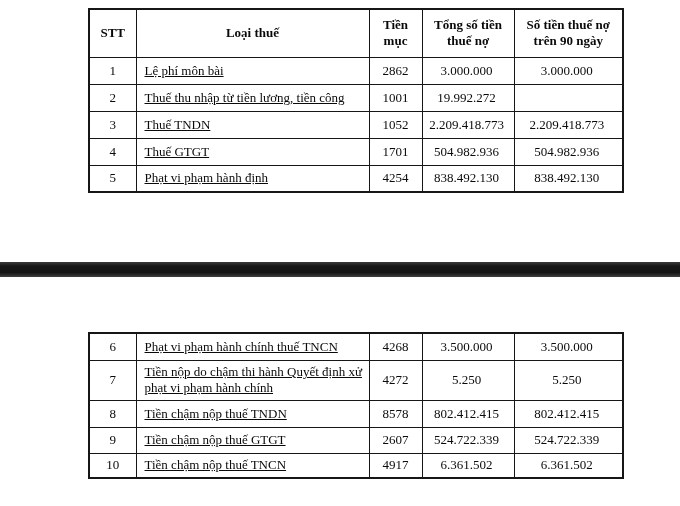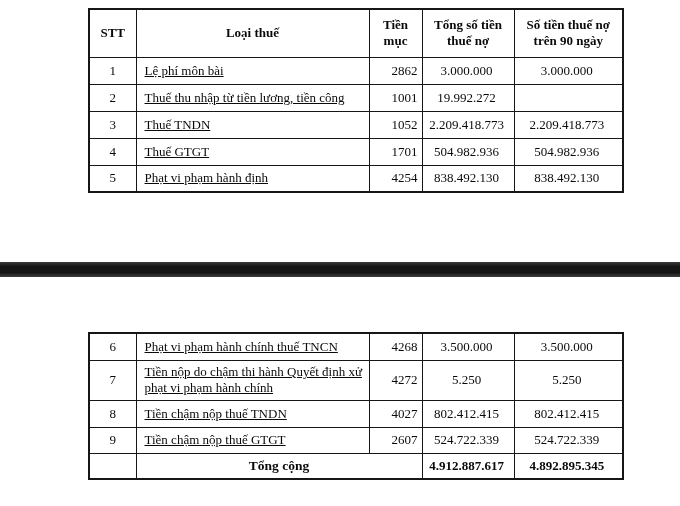--- a/index.html
+++ b/index.html
@@ -44,21 +44,21 @@
     text-align: center;
     padding: 2px 3px;
   }
   tr.hdr     { height: 48px; }
   tr.r27     { height: 27px; }
   tr.r40     { height: 40px; }
   tr.r26     { height: 26px; }
   tr.r25     { height: 25px; }
   td.c-stt   { text-align: center; }
   td.c-name  { text-align: left; padding-left: 8px; padding-right: 6px; text-decoration: underline; }
-  td.c-sub   { text-align: right; }
+  td.c-sub   { text-align: center; }
   td.c-money { text-align: center; padding-right: 7px; white-space: nowrap; }
   td.c-total-label {
     text-align: center;
     font-weight: bold;
     font-size: 13.5px;
   }
   td.bold { font-weight: bold; }
   .separator {
     position: absolute;
     left: 0;
@@ -150,33 +150,34 @@
       <tr class="r40">
         <td class="c-stt">7</td>
         <td class="c-name">Tiền nộp do chậm thi hành Quyết định xử phạt vi phạm hành chính</td>
         <td class="c-sub">4272</td>
         <td class="c-money">5.250</td>
         <td class="c-money">5.250</td>
       </tr>
       <tr class="r27">
         <td class="c-stt">8</td>
         <td class="c-name">Tiền chậm nộp thuế TNDN</td>
-        <td class="c-sub">4027</td>
+        <td class="c-sub">8578</td>
         <td class="c-money">802.412.415</td>
         <td class="c-money">802.412.415</td>
       </tr>
       <tr class="r26">
         <td class="c-stt">9</td>
         <td class="c-name">Tiền chậm nộp thuế GTGT</td>
         <td class="c-sub">2607</td>
         <td class="c-money">524.722.339</td>
         <td class="c-money">524.722.339</td>
       </tr>
-      <tr class="r26">
-        <td class="c-stt"></td>
-        <td class="c-total-label" colspan="2">Tổng cộng</td>
-        <td class="c-money bold">4.912.887.617</td>
-        <td class="c-money bold">4.892.895.345</td>
+      <tr class="r25">
+        <td class="c-stt">10</td>
+        <td class="c-name">Tiền chậm nộp thuế TNCN</td>
+        <td class="c-sub">4917</td>
+        <td class="c-money">6.361.502</td>
+        <td class="c-money">6.361.502</td>
       </tr>
     </tbody>
   </table>
 
 </div>
 
 </body></html>

